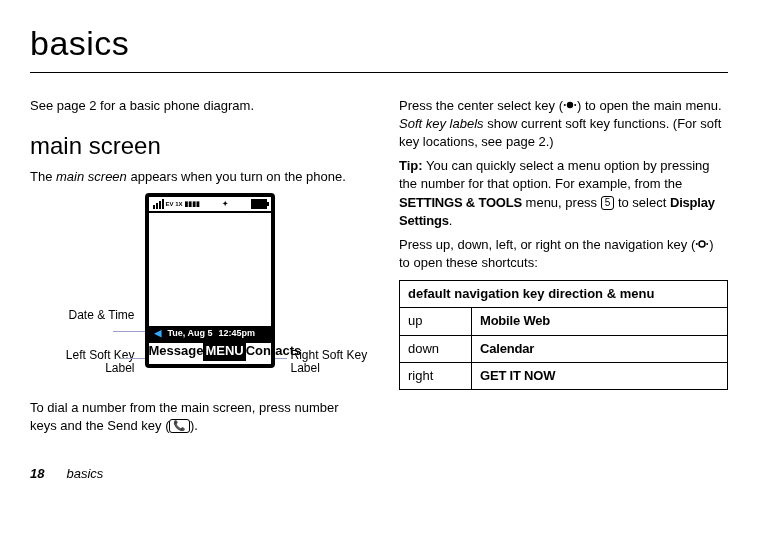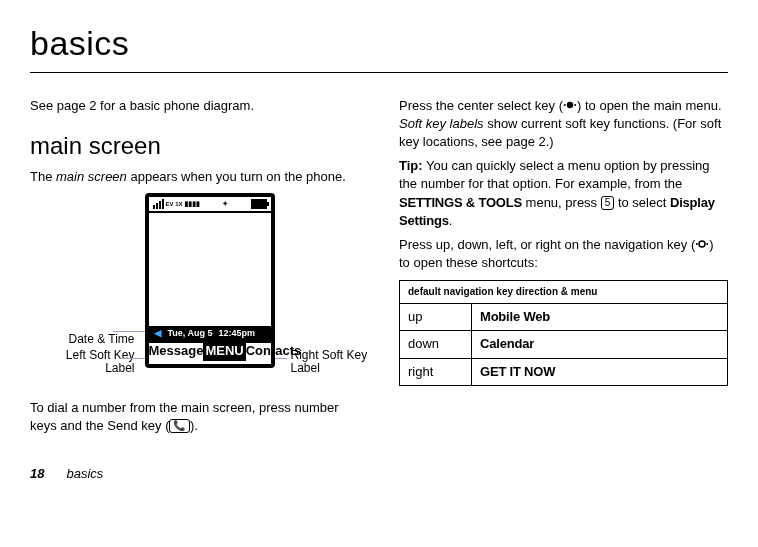--- a/index.html
+++ b/index.html
@@ -127,21 +127,21 @@
   table.navtable {
     border-collapse: collapse;
     width: 100%;
     margin-top: 8px;
   }
   table.navtable th {
     border:1px solid #000;
     text-align:left;
     font-weight:bold;
     padding:4px 8px;
-    font-size:10px;
+    font-size:13px;
   }
   table.navtable td {
     border:1px solid #000;
     padding:4px 8px;
   }
   table.navtable td:first-child{ width:55px;margin-top:14px;}
   .footer {
     margin-top: 24px;
     font-size:13px;
     font-style:italic;
@@ -160,21 +160,21 @@
     <p>See page 2 for a basic phone diagram.</p>
 
     <h2 class="section">main screen</h2>
 
     <p>
       <span>The </span><span class="ital">main screen</span><span> appears when you turn on the phone.</span>
     </p>
 
     <div class="phone-wrap">
 
-      <div class="callout left" style="left:0; top:140px; width:100px;">Date &amp; Time</div>
+      <div class="callout left" style="left:0; top:116px; width:100px;">Date &amp; Time</div>
       <div class="lead" style="left:78px; top:138px; width:40px;"></div>
 
       <div class="callout left" style="left:0; top:156px; width:100px;">Left Soft Key Label</div>
       <div class="lead" style="left:84px; top:165px; width:28px;"></div>
 
       <div class="callout right" style="left:256px; top:156px; width:90px;">Right Soft Key Label</div>
       <div class="lead" style="left:236px; top:165px; width:16px;"></div>
 
       <div class="phone">
         <div class="statusbar">

